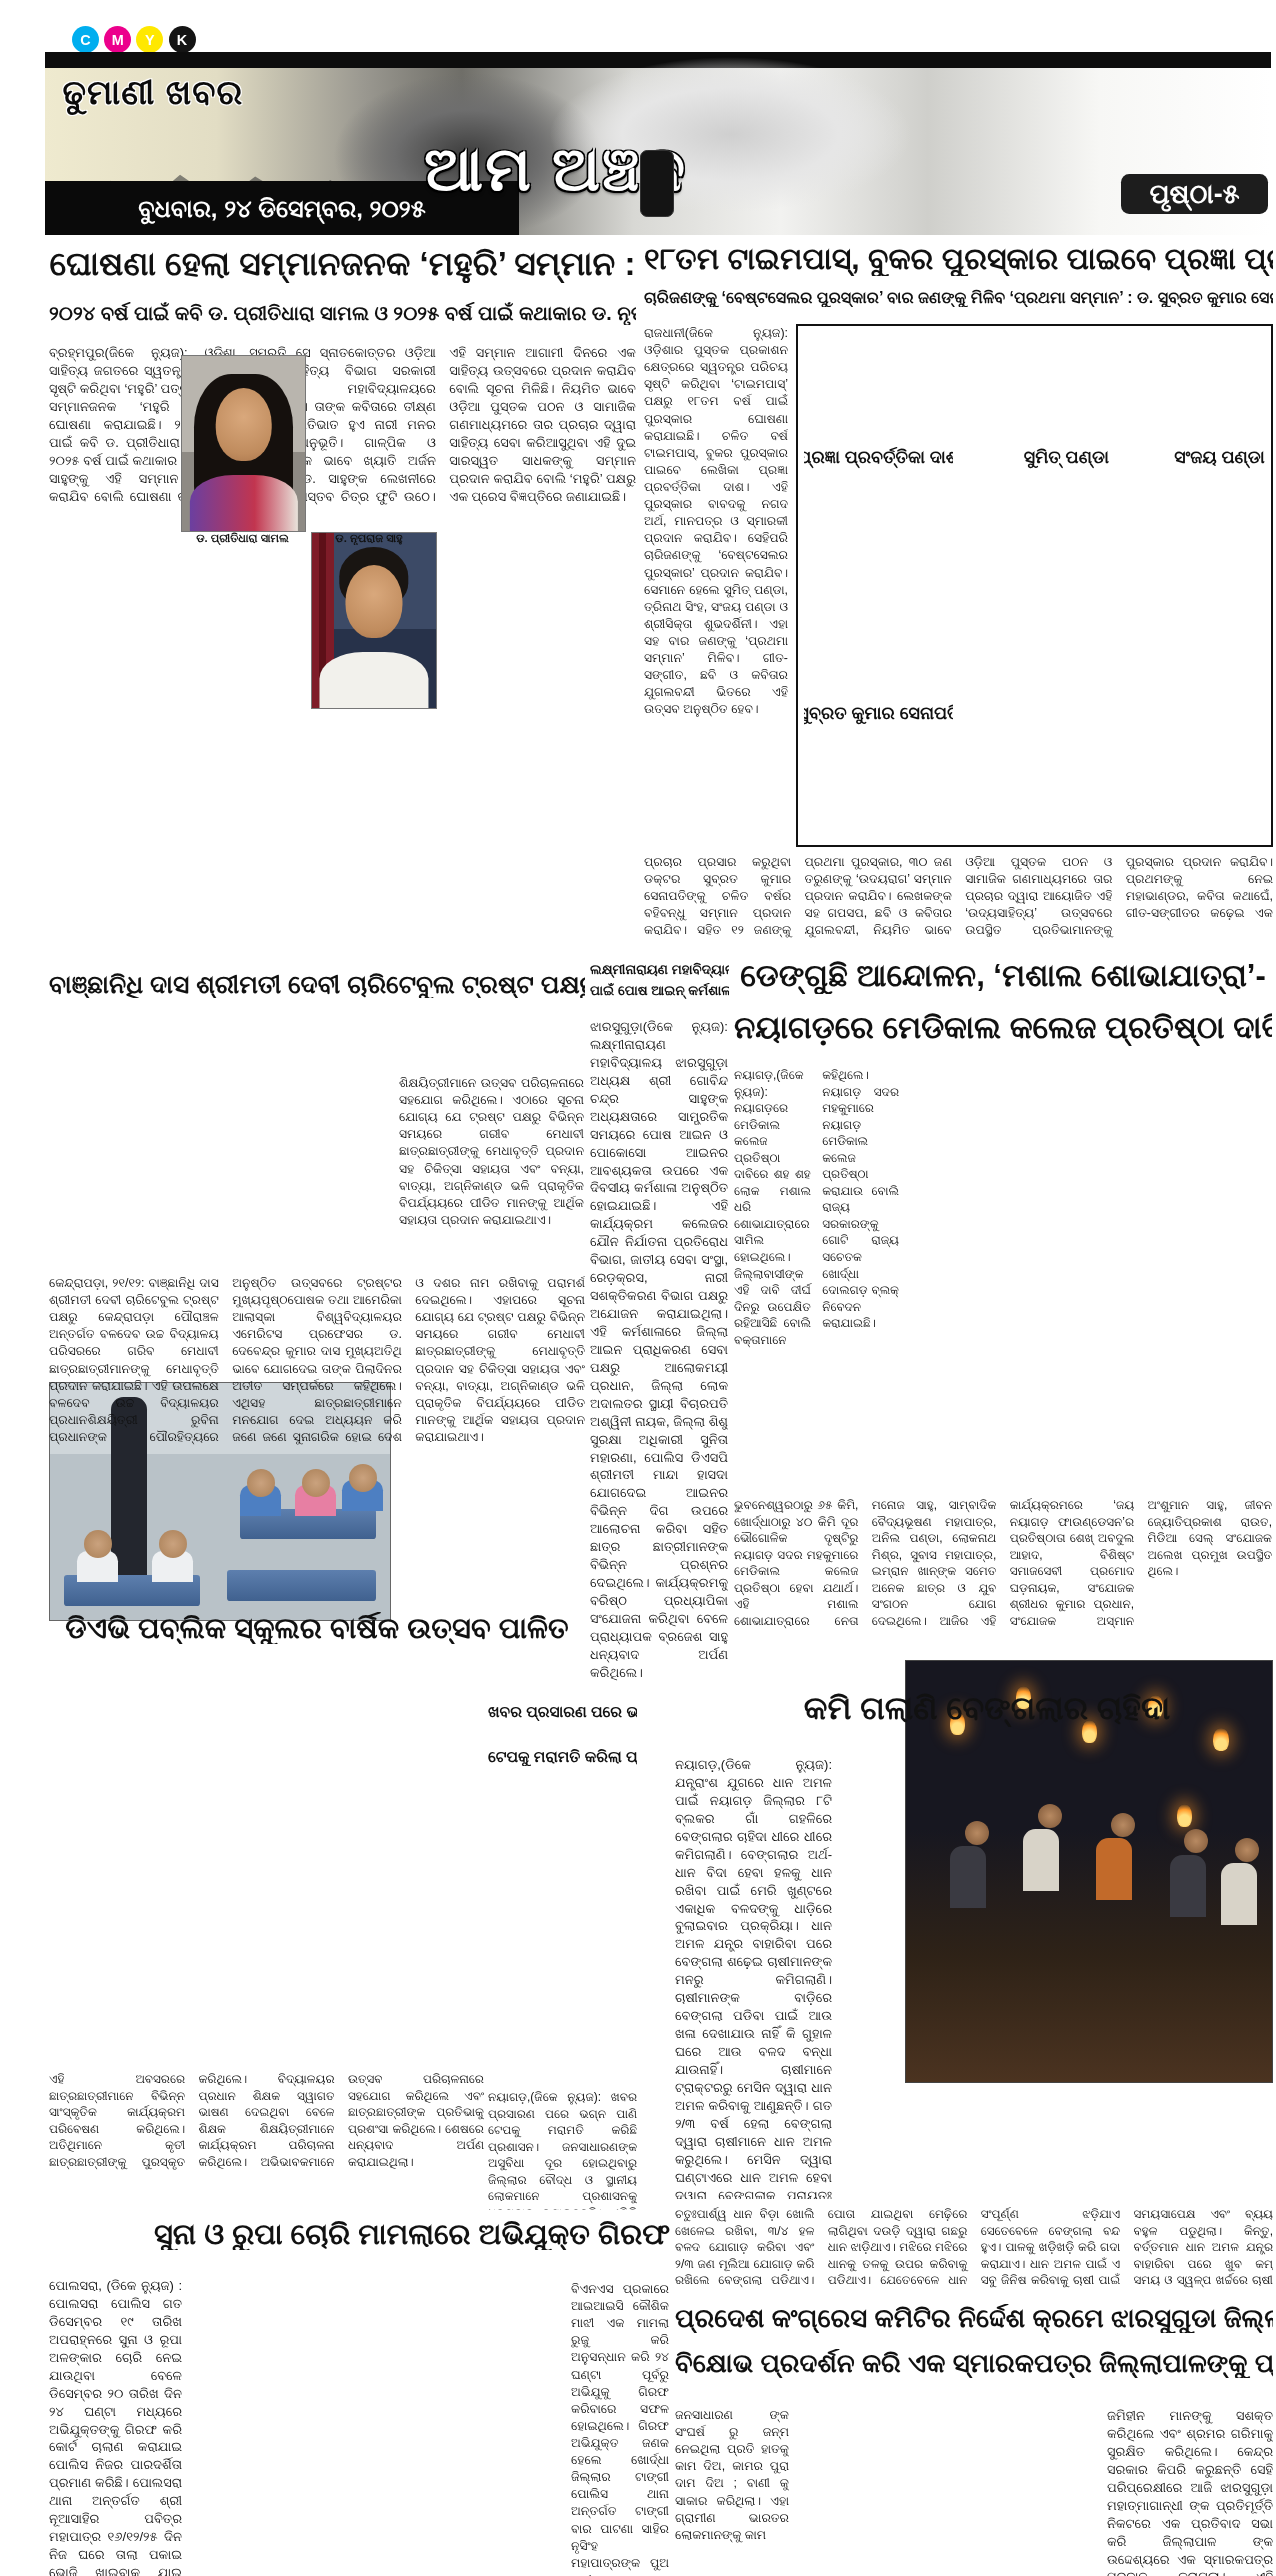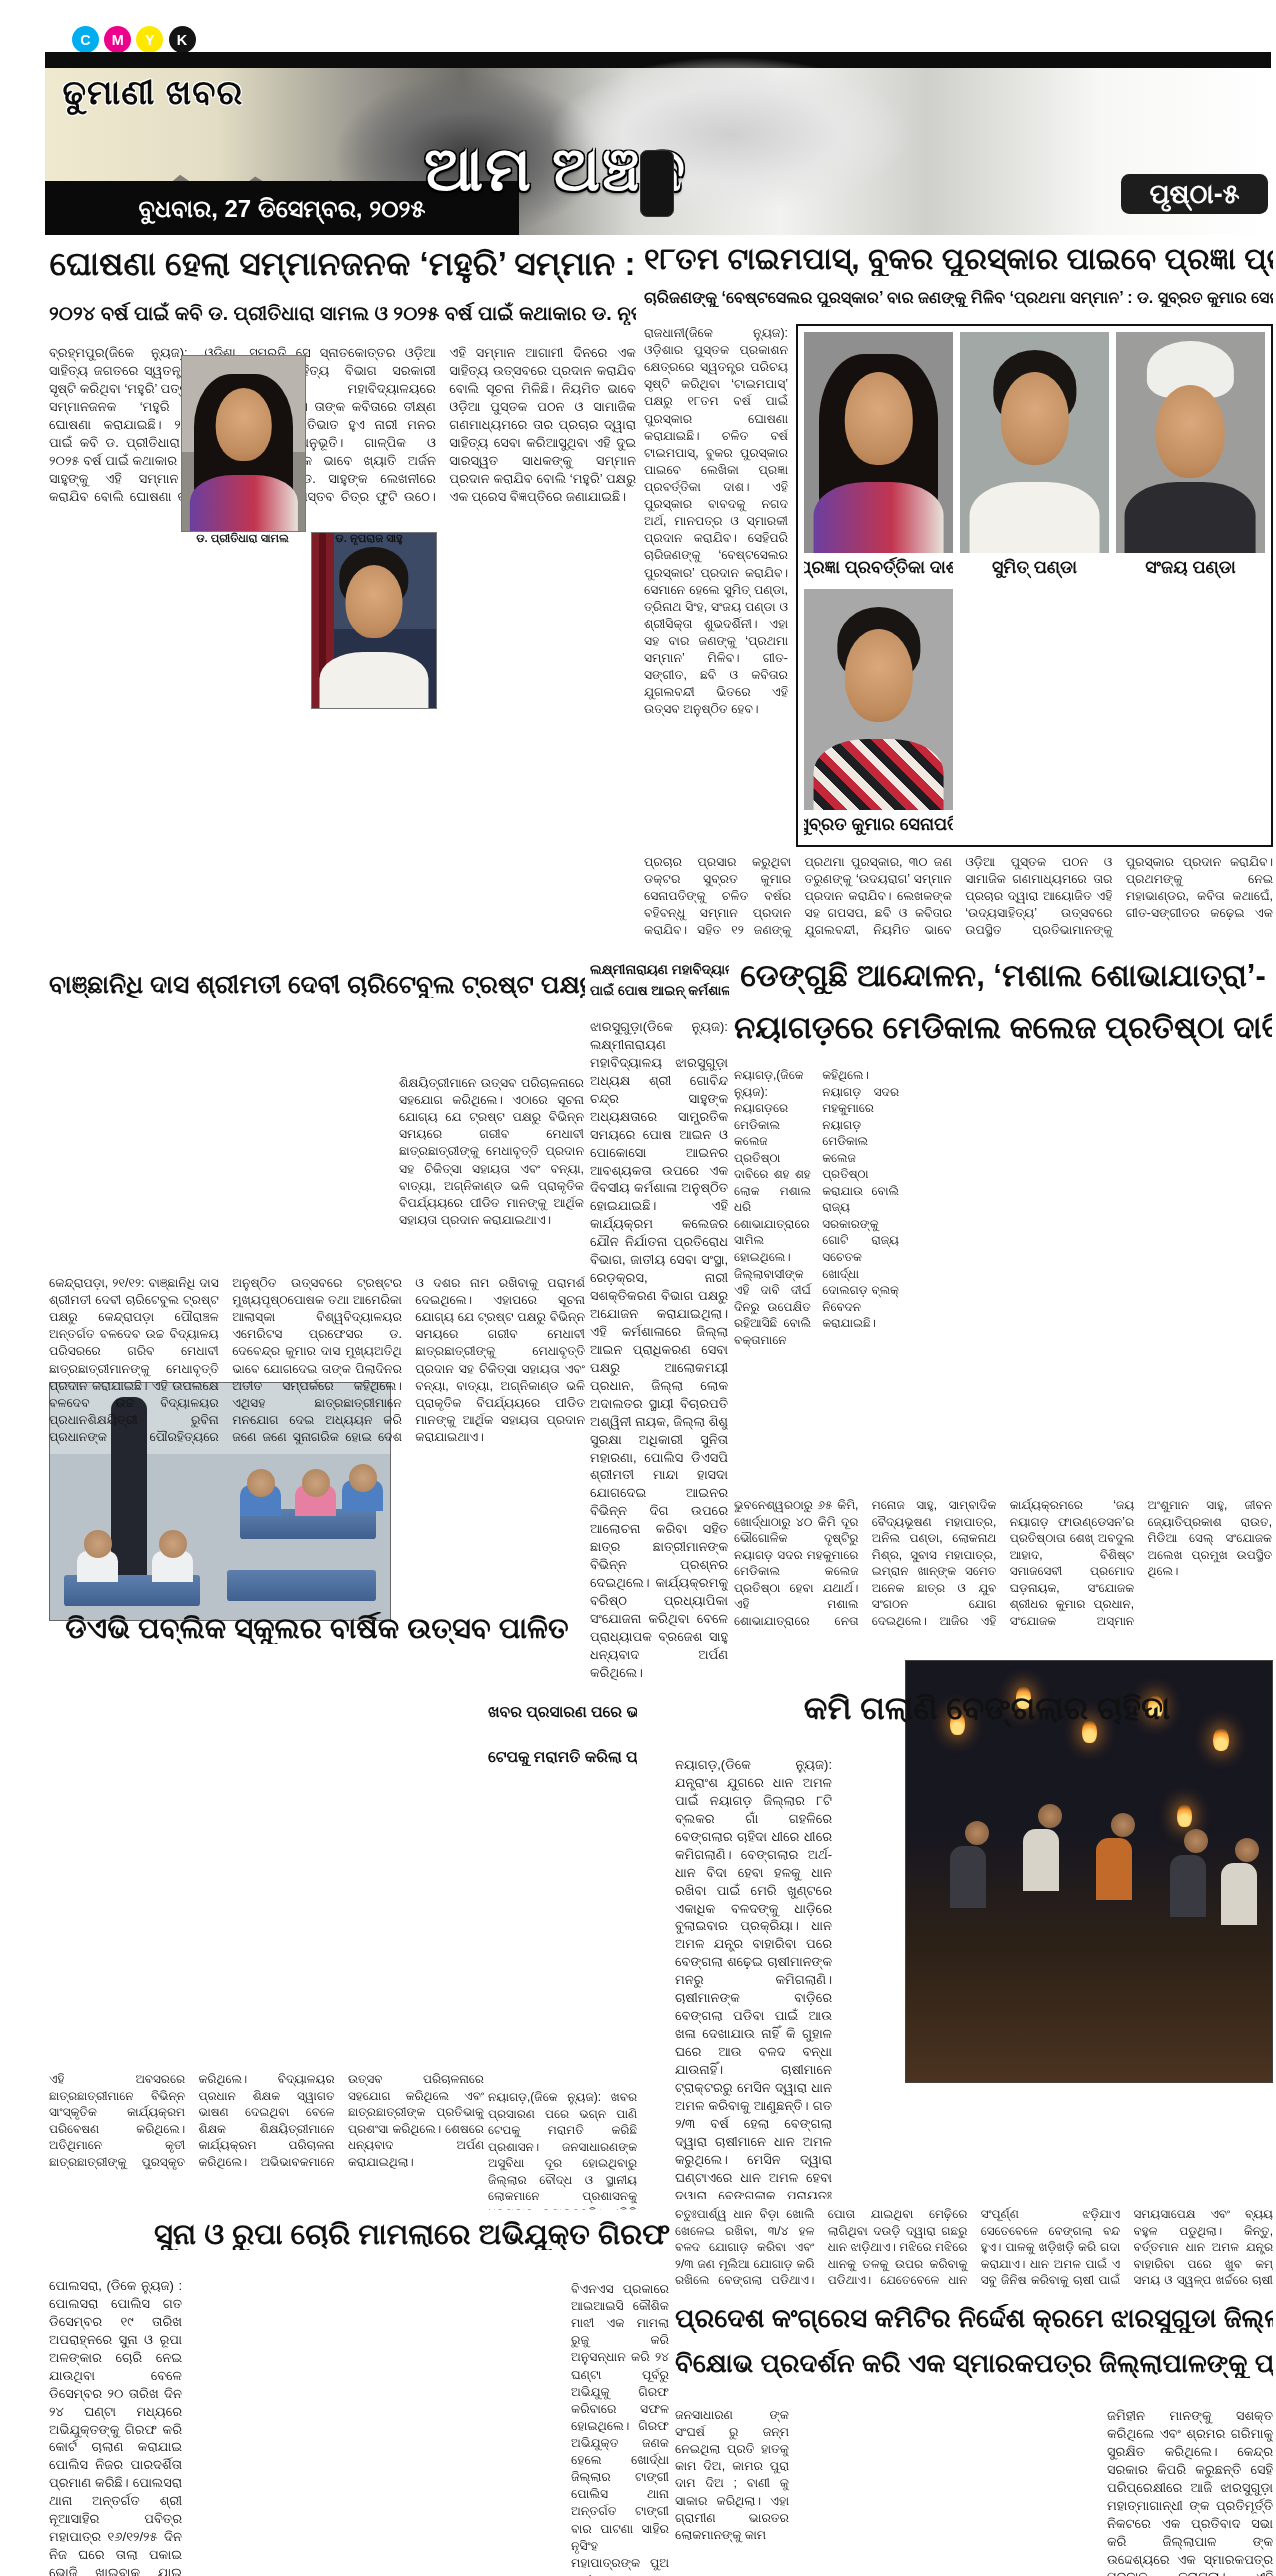--- a/index.html
+++ b/index.html
@@ -35,21 +35,21 @@
   
   .h-xl{font-weight:bold;text-align:center;white-space:nowrap;overflow:hidden;line-height:1.12;}
   .h-sub{font-weight:bold;text-align:center;white-space:nowrap;overflow:hidden;}
   .bodytxt{font-size:13px;line-height:1.38;text-align:justify;overflow:hidden;letter-spacing:0;}
   .cols2{column-count:2;column-gap:11.3px;}
   .cols3{column-count:3;column-gap:13.4px;}
   .cols4{column-count:4;column-gap:13.4px;}
   
   .grid{border:2.6px solid #111;background:#fff;display:grid;grid-template-columns:1fr 1fr 1fr;
         grid-template-rows:1fr 1fr;gap:7.2px;padding:6.2px;box-sizing:border-box;}
-  .pcell{display:flex;flex-direction:column;align-items:center;overflow:hidden;}
+  .pcell{display:flex;flex-direction:row;align-items:center;overflow:hidden;}
   .pphoto{width:100%;flex:1;position:relative;background:#9b9b9b;overflow:hidden;}
   .pname{height:29px;display:flex;align-items:center;justify-content:center;font-size:17.5px;font-weight:bold;white-space:nowrap;overflow:hidden;}
   .head{position:absolute;left:50%;top:18%;width:46%;height:42%;transform:translateX(-50%);
         background:radial-gradient(circle at 50% 40%,#d9a87c 0%,#c08c5e 70%,#a9754b 100%);border-radius:50% 50% 46% 46%;}
   .hair{position:absolute;left:50%;top:8%;width:56%;height:34%;transform:translateX(-50%);
         background:#191512;border-radius:50% 50% 40% 40%;}
   .hairlong{position:absolute;left:10%;top:10%;width:80%;height:80%;background:#15100d;border-radius:38% 38% 20% 20%;}
   .torso{position:absolute;left:50%;bottom:-6%;width:88%;height:38%;transform:translateX(-50%);border-radius:40% 40% 0 0;}
   .t-purple{background:linear-gradient(90deg,#6b3fa0,#c2354f 60%,#e8e2da);}
   .t-white{background:#f2f1ec;}
@@ -93,21 +93,21 @@
     <div class="dot y">Y</div>
     <div class="dot k">K</div>
   </div>
 
   <div id="banner" class="abs">
     <div class="topbar"></div>
     <div class="smoke1"></div>
     <div class="smoke2"></div>
     <div class="huts"></div>
     <div class="abs edition-title" style="left:17.5px;top:20.6px;">ଢୁମାଣୀ ଖବର</div>
-    <div class="abs datebar" style="left:0;top:129px;width:474px;height:55px;">ବୁଧବାର, 27 ଡିସେମ୍ବର, ୨୦୨୫</div>
+    <div class="abs datebar" style="left:0;top:129px;width:474px;height:55px;">ବୁଧବାର, ୨୪ ଡିସେମ୍ବର, ୨୦୨୫</div>
     <div class="abs masthead" style="left:379px;top:82px;">ଆମ ଅଞ୍ଚଳ</div>
     <div class="abs seal" style="left:595px;top:98px;width:32px;height:65px;"></div>
     <div class="abs pagebadge" style="left:1076px;top:122px;width:147px;height:40px;">ପୃଷ୍ଠା-୫</div>
   </div>
 
   <div class="abs h-xl" style="left:49px;top:246px;width:587px;font-size:33px;">ଘୋଷଣା ହେଲା ସମ୍ମାନଜନକ ‘ମହୁରି’ ସମ୍ମାନ :</div>
   <div class="abs h-sub" style="left:49px;top:302px;width:587px;font-size:19.6px;">୨୦୨୪ ବର୍ଷ ପାଇଁ କବି ଡ. ପ୍ରୀତିଧାରା ସାମଲ ଓ ୨୦୨୫ ବର୍ଷ ପାଇଁ କଥାକାର ଡ. ନୃପରାଜ ସାହୁ</div>
   <div class="abs bodytxt cols3" style="left:49px;top:344px;width:587px;height:603px;">ବ୍ରହ୍ମପୁର(ଜିକେ ନ୍ୟୁଜ): ଓଡ଼ିଶା ସାହିତ୍ୟ ଜଗତରେ ସ୍ୱତନ୍ତ୍ର ପରିଚୟ ସୃଷ୍ଟି କରିଥିବା ‘ମହୁରି’ ପତ୍ରିକା ପକ୍ଷରୁ ସମ୍ମାନଜନକ ‘ମହୁରି ସମ୍ମାନ’ ଘୋଷଣା କରାଯାଇଛି। ୨୦୨୪ ବର୍ଷ ପାଇଁ କବି ଡ. ପ୍ରୀତିଧାରା ସାମଲ ଓ ୨୦୨୫ ବର୍ଷ ପାଇଁ କଥାକାର ଡ. ନୃପରାଜ ସାହୁଙ୍କୁ ଏହି ସମ୍ମାନ ପ୍ରଦାନ କରାଯିବ ବୋଲି ଘୋଷଣା କରାଯାଇଛି। ସମ୍ପ୍ରତି ସେ ସ୍ନାତକୋତ୍ତର ଓଡ଼ିଆ ଭାଷା ସାହିତ୍ୟ ବିଭାଗ ସରକାରୀ ଡି.ଏ.ଭି. ମହାବିଦ୍ୟାଳୟରେ କାର୍ଯ୍ୟରତ। ତାଙ୍କ କବିତାରେ ତୀକ୍ଷ୍ଣ ଭାବେ ପ୍ରତିଭାତ ହୁଏ ନାରୀ ମନର ସୂକ୍ଷ୍ମ ଅନୁଭୂତି। ଗାଳ୍ପିକ ଓ ଔପନ୍ୟାସିକ ଭାବେ ଖ୍ୟାତି ଅର୍ଜନ କରିଥିବା ଡ. ସାହୁଙ୍କ ଲେଖନୀରେ ସମାଜର ବାସ୍ତବ ଚିତ୍ର ଫୁଟି ଉଠେ। ଏହି ସମ୍ମାନ ଆଗାମୀ ଦିନରେ ଏକ ସାହିତ୍ୟ ଉତ୍ସବରେ ପ୍ରଦାନ କରାଯିବ ବୋଲି ସୂଚନା ମିଳିଛି। ନିୟମିତ ଭାବେ ଓଡ଼ିଆ ପୁସ୍ତକ ପଠନ ଓ ସାମାଜିକ ଗଣମାଧ୍ୟମରେ ତାର ପ୍ରଚାର ଦ୍ୱାରା ସାହିତ୍ୟ ସେବା କରିଆସୁଥିବା ଏହି ଦୁଇ ସାରସ୍ୱତ ସାଧକଙ୍କୁ ସମ୍ମାନ ପ୍ରଦାନ କରାଯିବ ବୋଲି ‘ମହୁରି’ ପକ୍ଷରୁ ଏକ ପ୍ରେସ ବିଜ୍ଞପ୍ତିରେ ଜଣାଯାଇଛି।</div>
   <div class="abs photo ph-woman" style="left:181px;top:355px;width:123px;height:175px;border:1px solid #777;">
     <div class="hairlong"></div>

